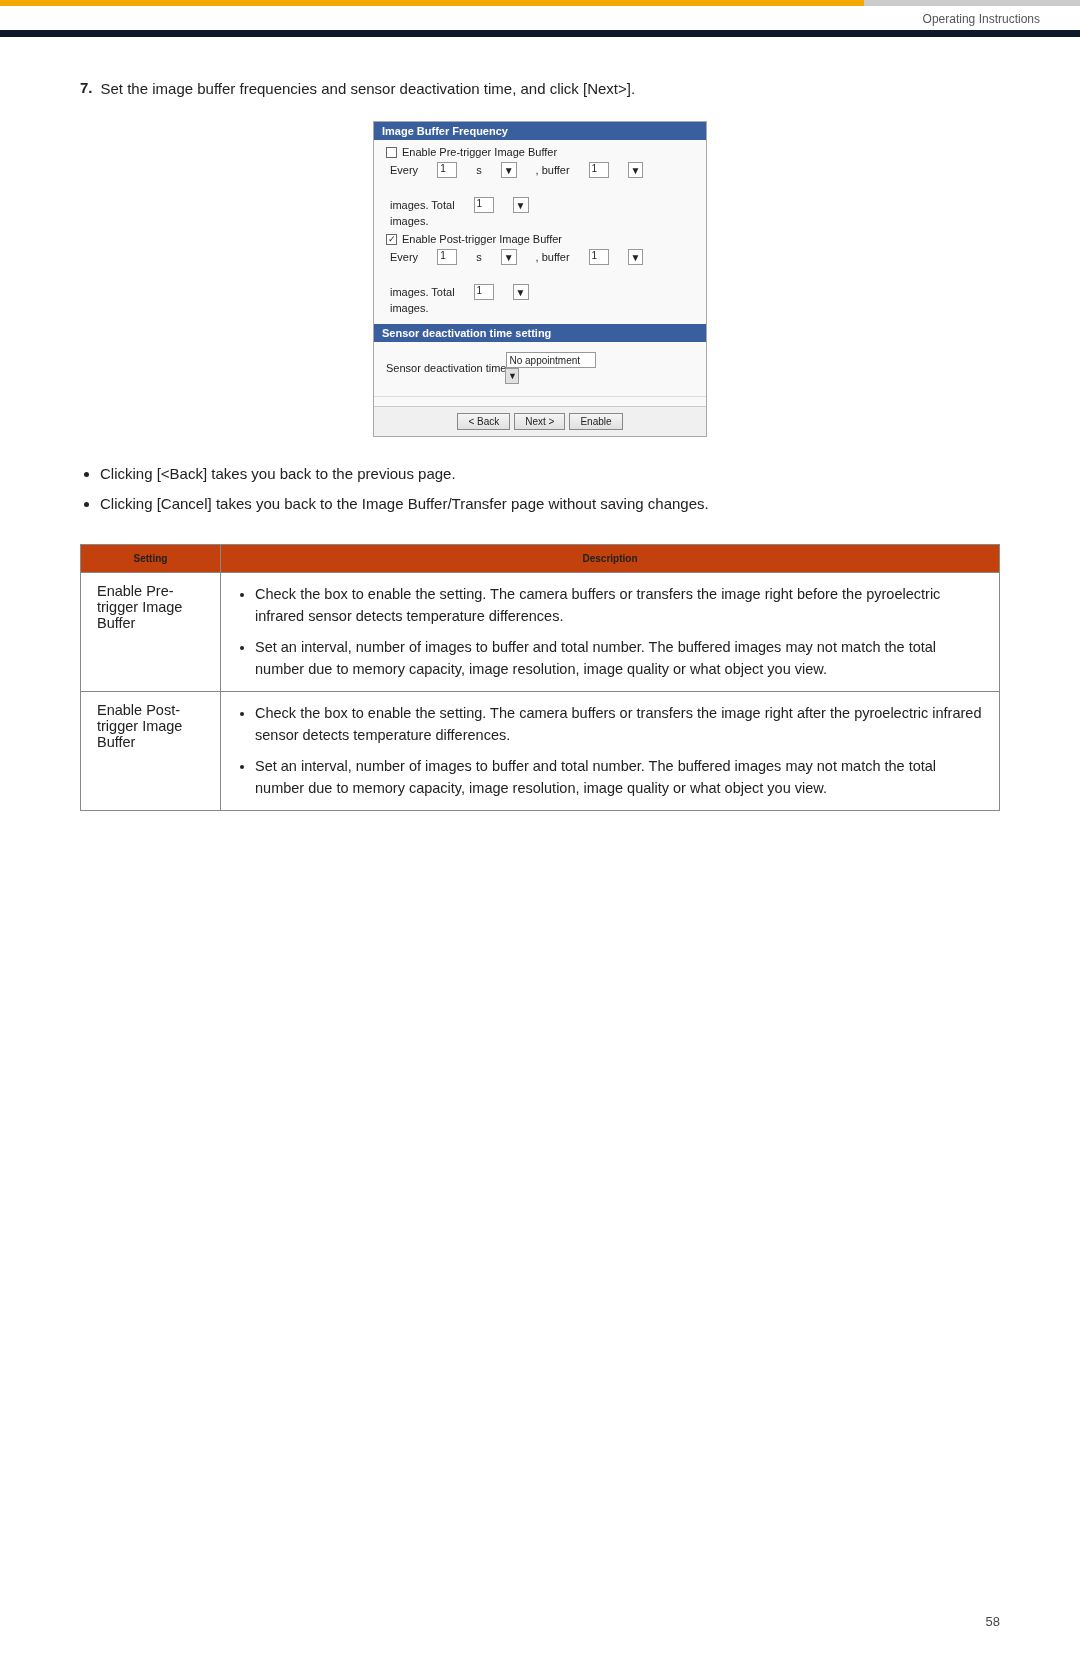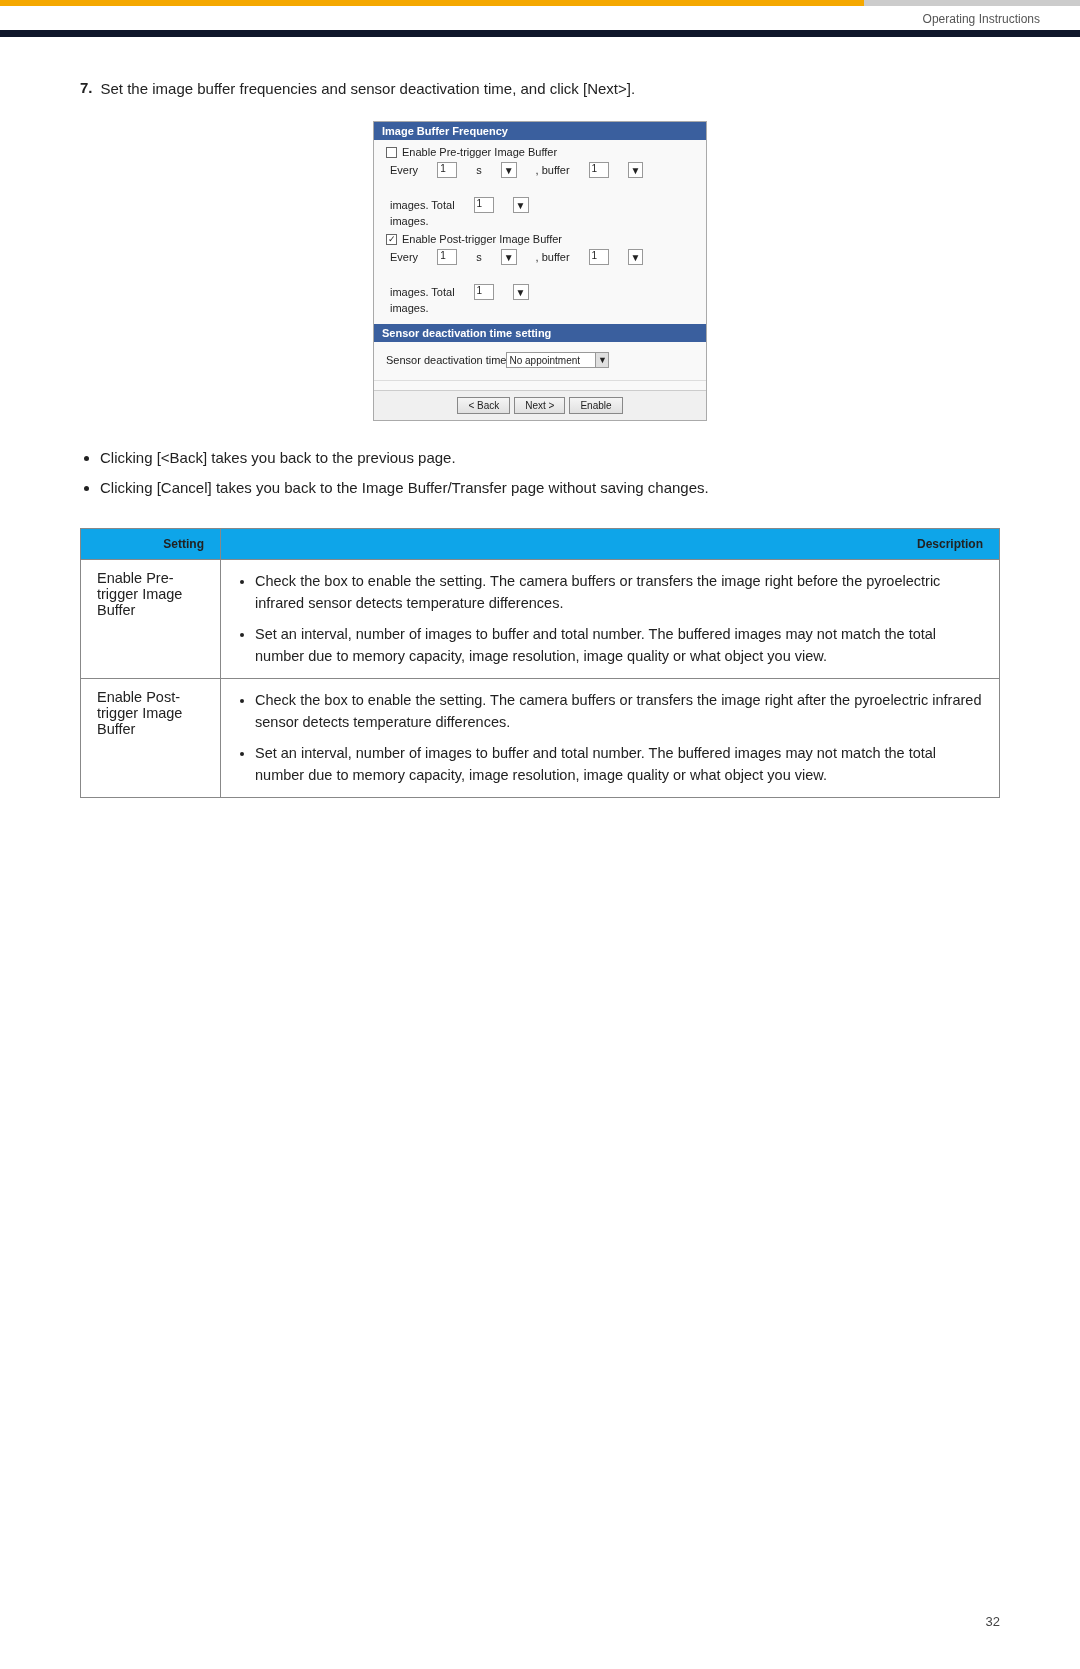--- a/index.html
+++ b/index.html
@@ -186,26 +186,26 @@
     }
 
     
     .settings-table {
       width: 100%;
       border-collapse: collapse;
       margin-top: 8px;
       font-size: 14.5px;
     }
     .settings-table th {
-      background: #0ea5e9;
+      background: #c2410c;
       border: 1px solid #888;
       padding: 8px 16px;
       font-weight: bold;
-      text-align: right;
-      font-size: 12px;
+      text-align: center;
+      font-size: 10px;
     }
     .settings-table td {
       border: 1px solid #888;
       padding: 10px 16px;
       vertical-align: top;
     }
     .settings-table td:first-child {
       width: 140px;
       font-size: 14.5px;
     }
@@ -291,21 +291,21 @@
       </div>
       <div class="dialog-row">
         <span class="dialog-label">images.</span>
       </div>
     </div>
 
     <div class="dialog-section-header">Sensor deactivation time setting</div>
     <div class="dialog-section-body">
       <div class="dialog-sensor-row">
         <span class="dialog-sensor-label">Sensor deactivation time</span>
-        <div style="display:inline-flex;align-items:flex-start;">
+        <div style="display:inline-flex;align-items:flex-start;flex-direction:column;">
           <div class="dialog-sensor-select">
             <span>No appointment</span>
           </div>
           <div class="dialog-select-arrow">▼</div>
         </div>
       </div>
     </div>
 
     <div style="height:10px;background:#f9f9f9;border-top:1px solid #ddd;"></div>
 
@@ -355,13 +355,13 @@
             <li>Check the box to enable the setting. The camera buffers or transfers the image right after the pyroelectric infrared sensor detects temperature differences.</li>
             <li>Set an interval, number of images to buffer and total number. The buffered images may not match the total number due to memory capacity, image resolution, image quality or what object you view.</li>
           </ul>
         </td>
       </tr>
     </tbody>
   </table>
 
 </div>
 
-<div class="page-number">32</div>
+<div class="page-number">58</div>
 
 </body></html>

